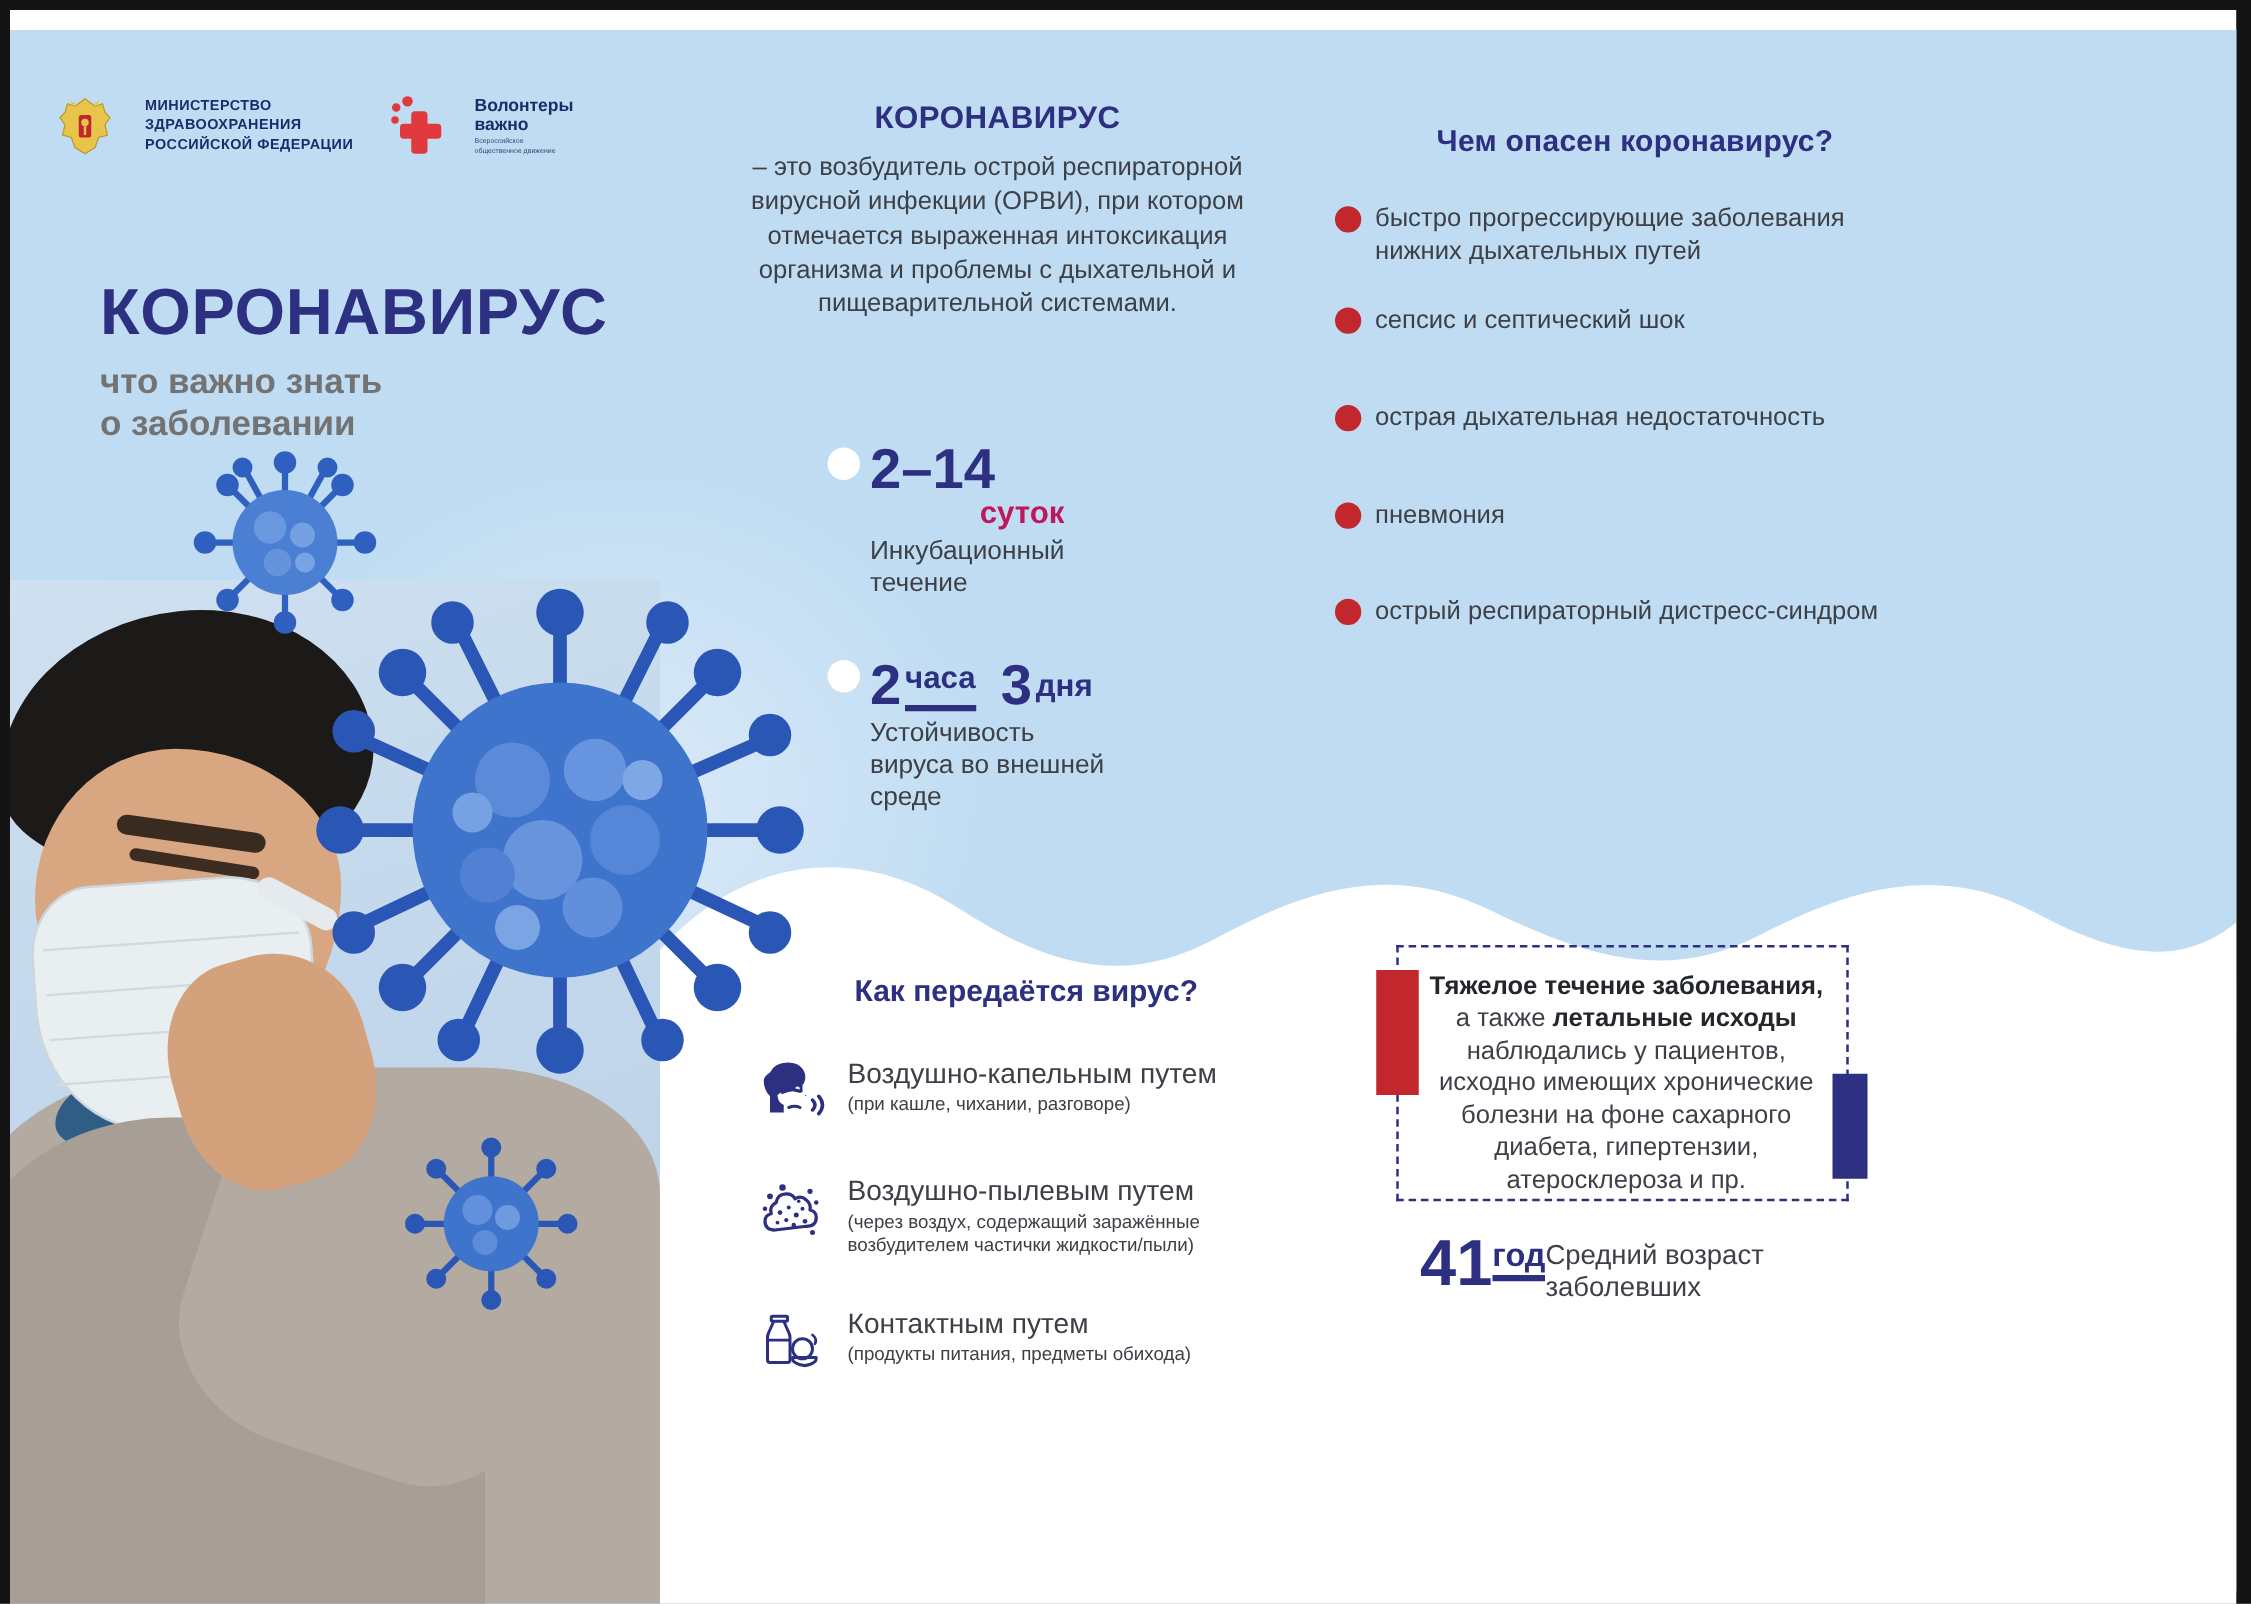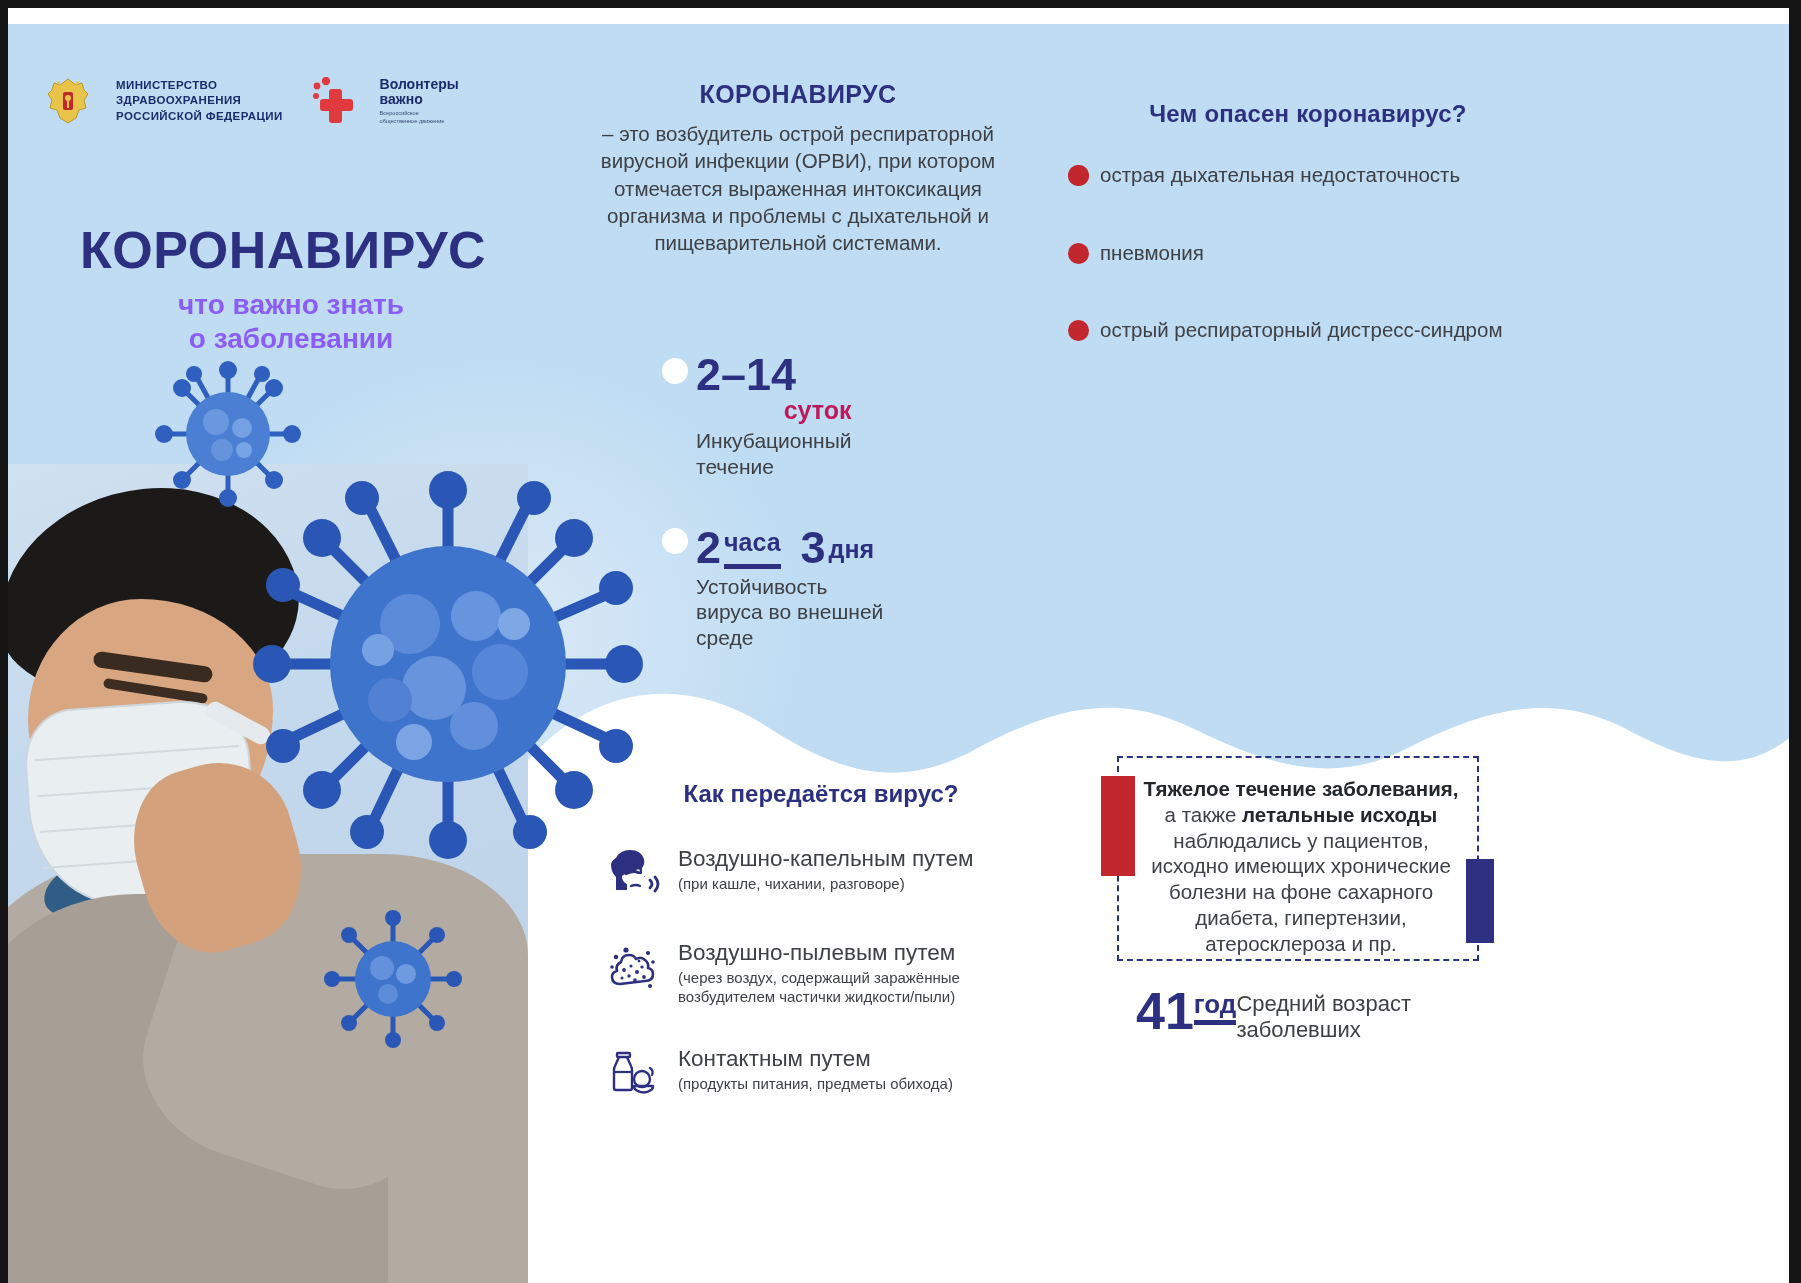--- a/index.html
+++ b/index.html
@@ -65,21 +65,21 @@
   .vol-wrap{display:flex;align-items:center;gap:25px;}
   .vol-mark{width:46px;height:48px;position:relative;}
   .vol-text{line-height:1.08;}
   .vol-text .v1{font-size:14px;font-weight:bold;color:#1c2b6b;display:block;}
   .vol-text .v2{font-size:14px;font-weight:bold;color:#1c2b6b;display:block;}
   .vol-text .v3{font-size:5.6px;color:#3a4a7a;display:block;margin-top:3px;line-height:1.4;}
 
   
   .main-title{position:absolute;left:72px;top:200px;width:430px;}
   .main-title h1{margin:0;font-size:52px;font-weight:bold;color:#2d3080;letter-spacing:.5px;line-height:1;}
-  .main-title .sub{margin-top:12px;text-align:center;padding-right:8px;font-size:28px;font-weight:bold;color:#8b5cf6;line-height:1.2;}
+  .main-title .sub{margin-top:12px;text-align:left;padding-right:8px;font-size:28px;font-weight:bold;color:#737373;line-height:1.2;}
 
   
   .center-col{position:absolute;left:560px;top:56px;width:460px;text-align:center;}
   .center-col .ct{font-size:25px;font-weight:bold;color:#2d3080;letter-spacing:.4px;}
   .center-col .cb{margin-top:11px;font-size:20.5px;color:#3d4046;line-height:1.33;}
 
   .stat{position:absolute;}
   .stat .dot{position:absolute;left:-34px;top:4px;width:26px;height:26px;border-radius:50%;background:#ffffff;}
   .stat .big{font-size:45px;font-weight:bold;color:#2d3080;line-height:.95;letter-spacing:0;}
   .stat .unit{font-size:25px;font-weight:bold;color:#be185d;line-height:1.05;margin-top:0px;text-align:right;}
@@ -339,20 +339,25 @@
         <div>Устойчивость</div>
         <div>вируса во внешней</div>
         <div>среде</div>
       </div>
     </div>
 
     <div class="right-col">
       <h2>Чем опасен коронавирус?</h2>
       <div class="danger">
         <span class="bdot"></span>
+        <span>быстро прогрессирующие заболевания нижних дыхательных путей</span>
+      </div>
+      <div class="danger" style="margin-bottom:52px;">
+        <span class="bdot"></span>
+        <span>сепсис и септический шок</span>
       </div>
       <div class="danger" style="margin-bottom:52px;">
         <span class="bdot"></span>
         <span>острая дыхательная недостаточность</span>
       </div>
       <div class="danger" style="margin-bottom:52px;">
         <span class="bdot"></span>
         <span>пневмония</span>
       </div>
       <div class="danger">

